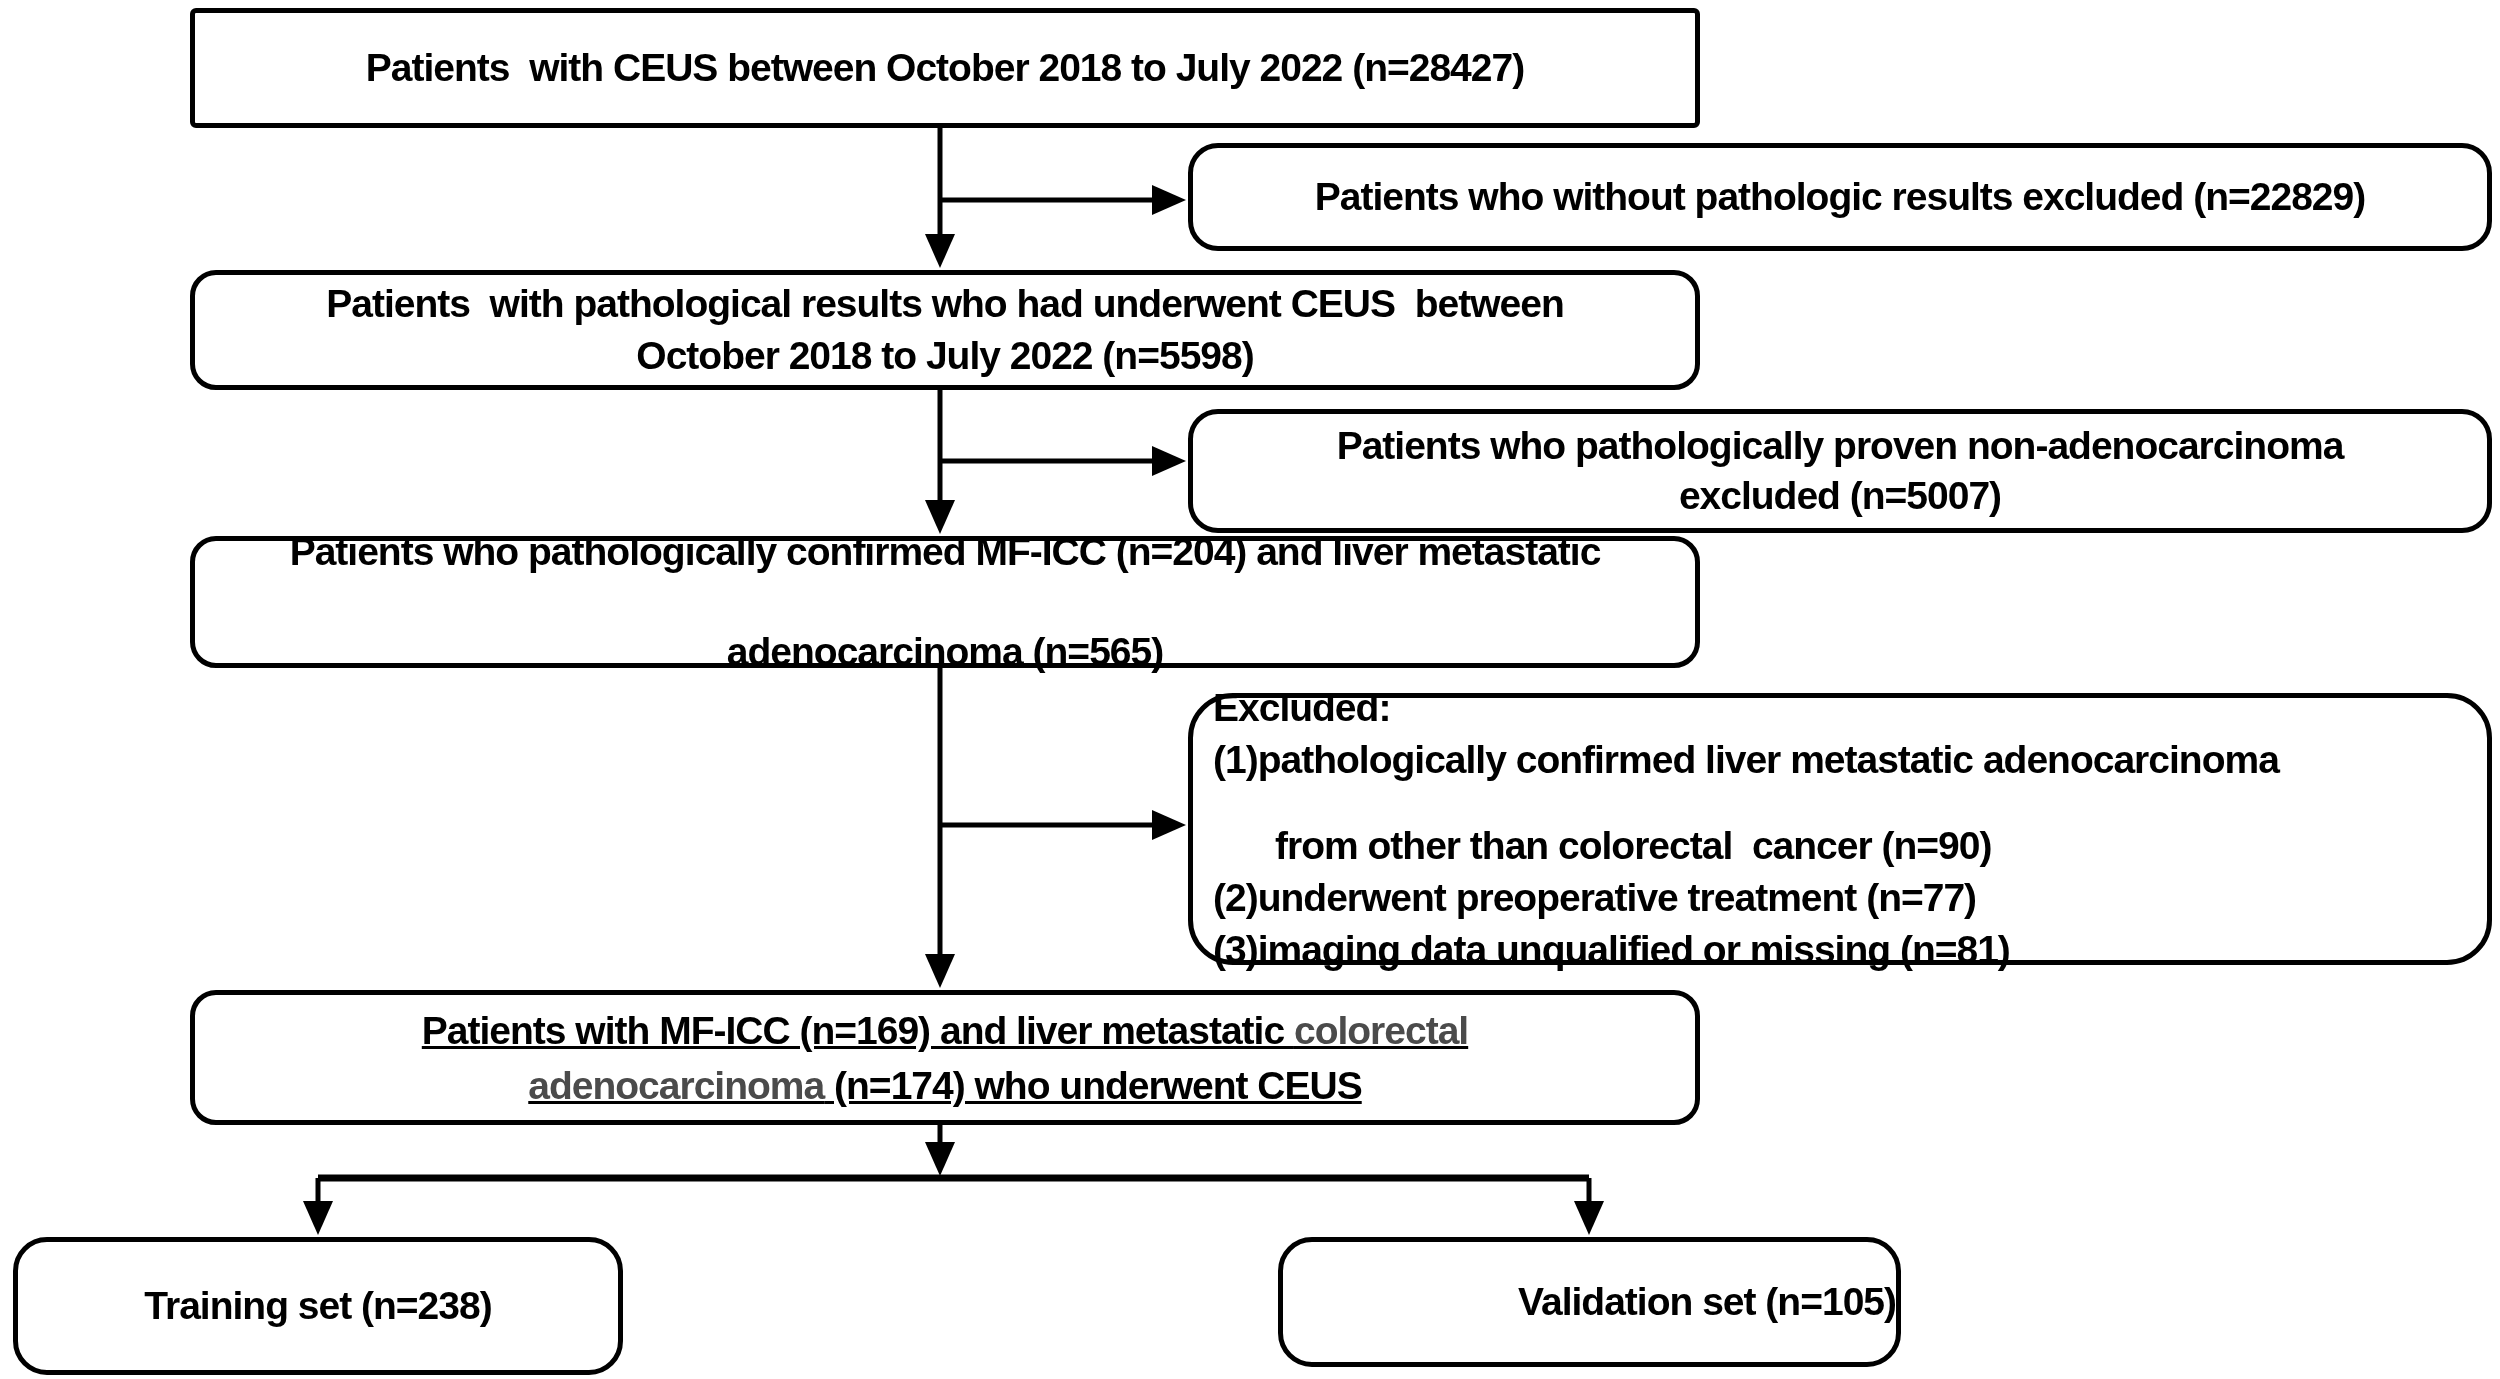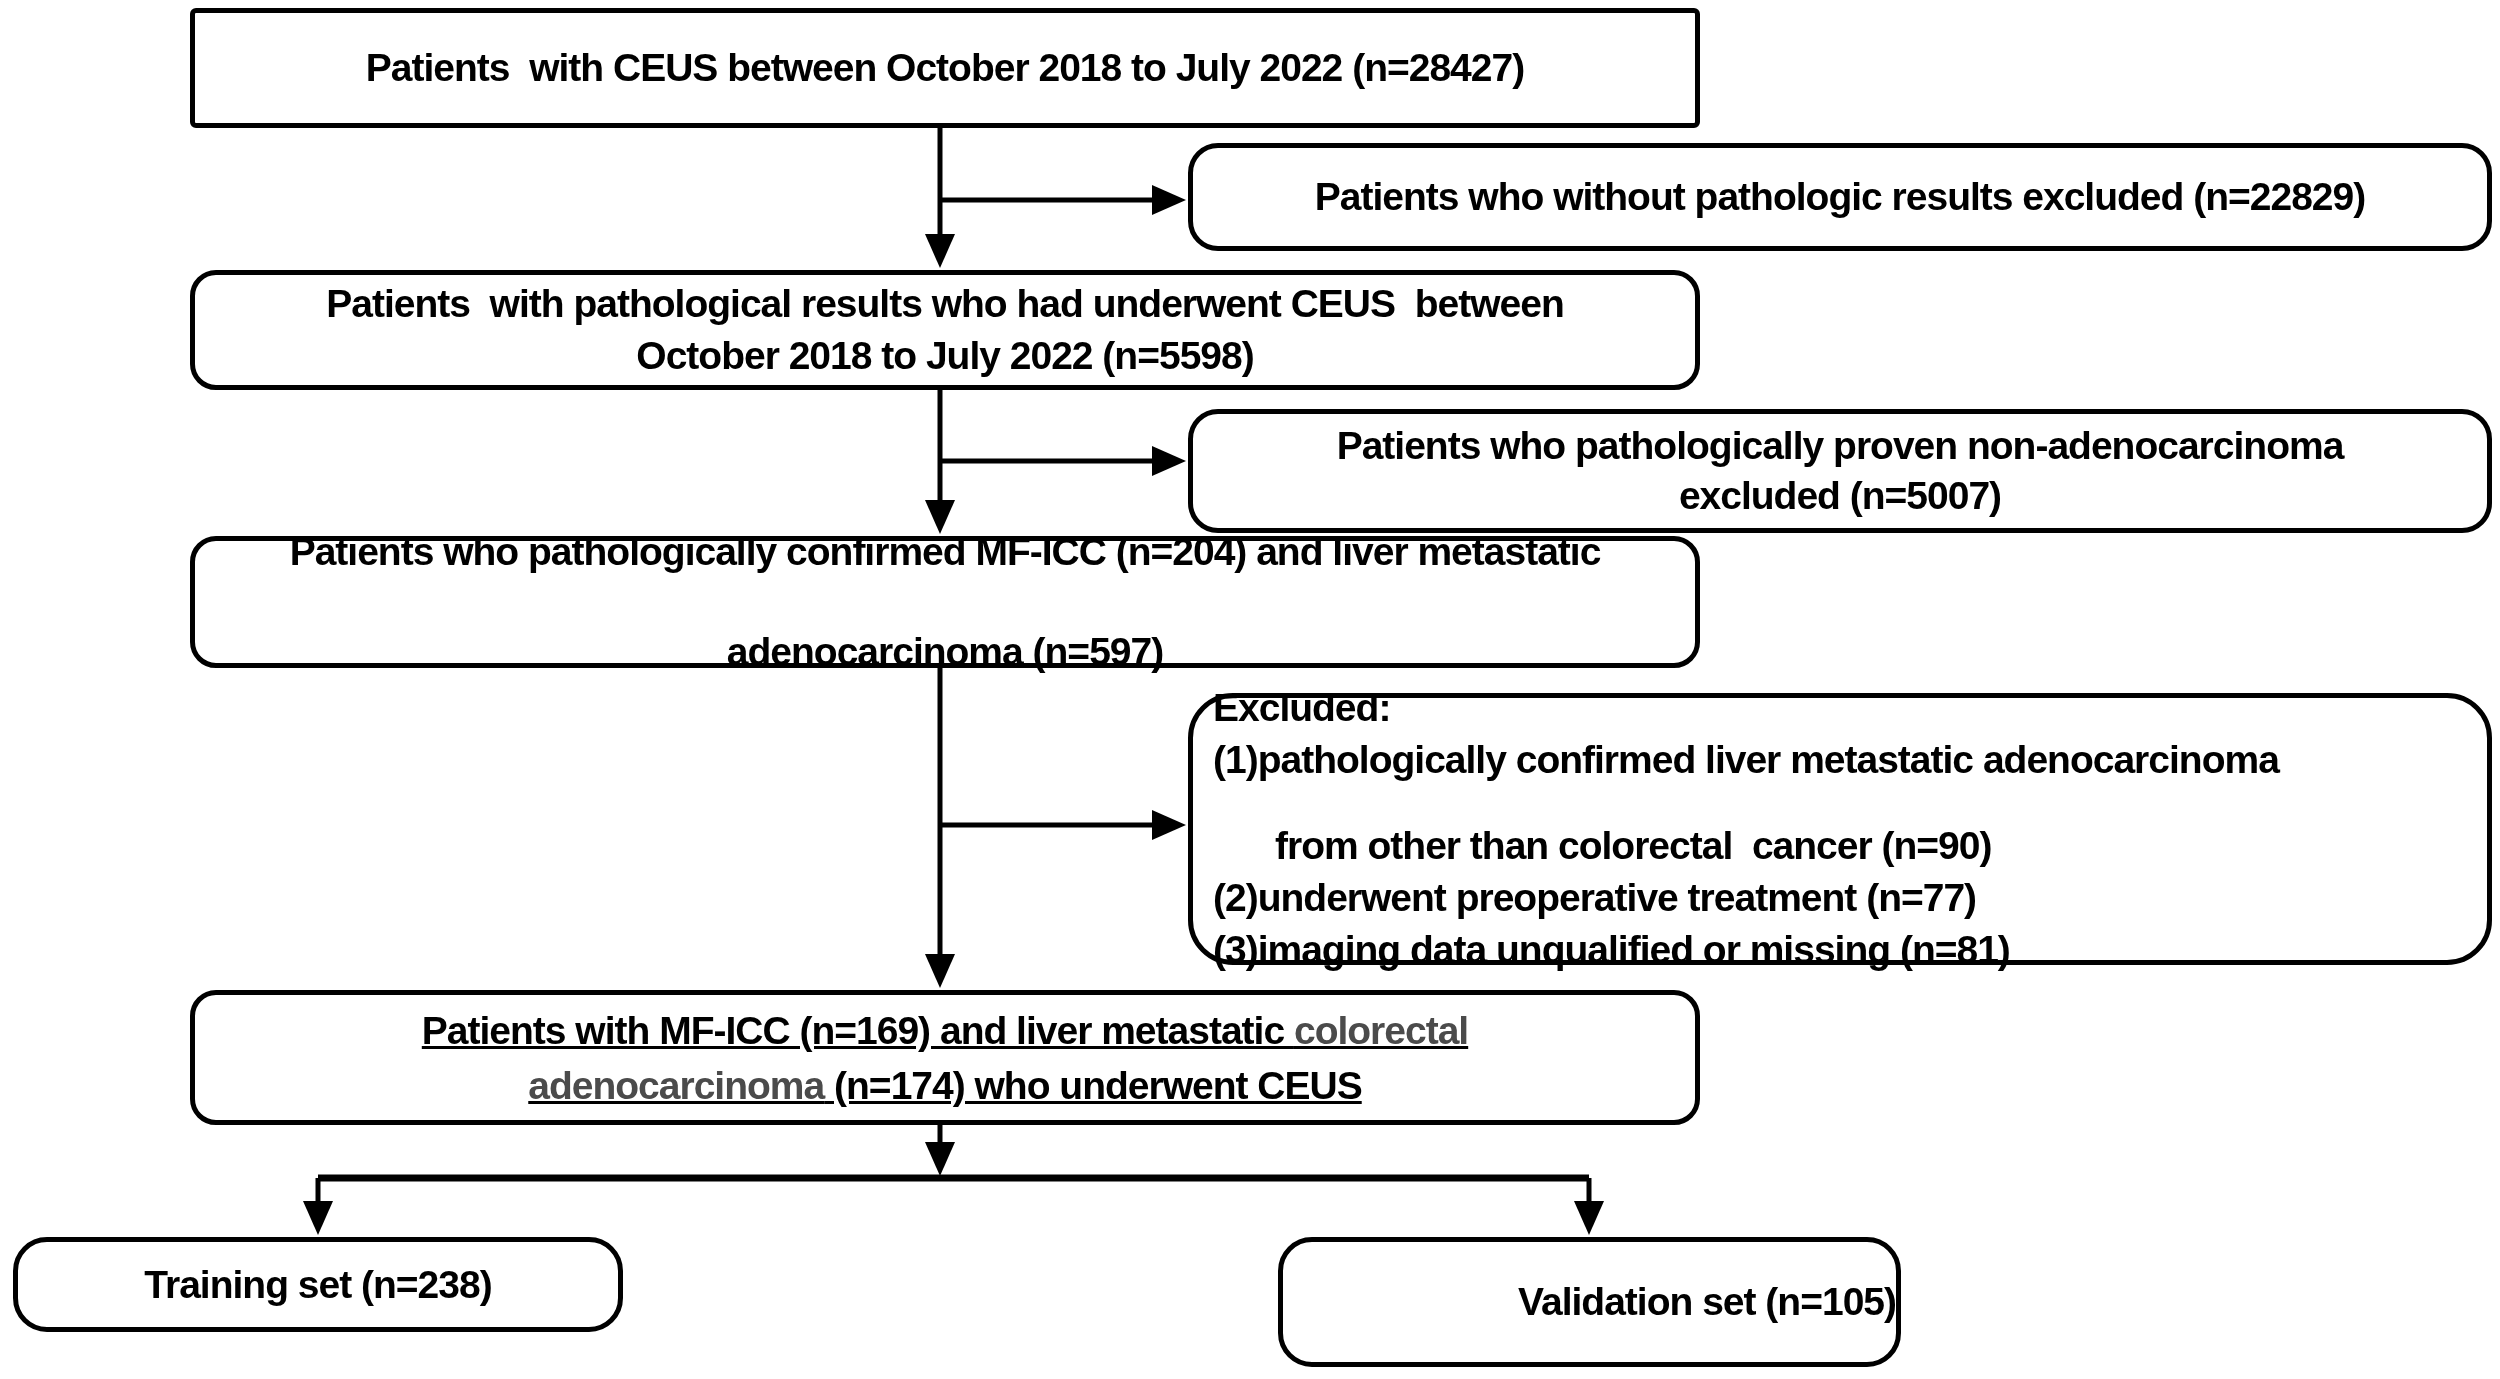--- a/index.html
+++ b/index.html
@@ -46,21 +46,21 @@
   .b-excl1     {left:1188px; top:143px; width:1304px; height:108px; border-radius:30px;}
   .b-excl2     {left:1188px; top:409px; width:1304px; height:124px; border-radius:30px; line-height:50px;align-items:center;}
   .b-excl3{
     left:1188px; top:693px; width:1304px; height:272px; border-radius:45px;
     align-items:flex-start; text-align:left;
     padding:10px 18px 10px 20px;
   }
   .b-excl3 .line{line-height:52px;}
   .indent{padding-left:62px;margin-top:34px;}
   
-  .b-training  {left:13px;   top:1237px; width:610px; height:95px; border-radius:34px;}
+  .b-training  {left:13px;   top:1237px; width:610px; height:138px; border-radius:34px;}
   .b-validation{left:1278px; top:1237px; width:623px; height:130px; border-radius:34px;align-items:flex-end;}
   
   #connectors{
     position:absolute;left:0;top:0;width:2500px;height:1379px;z-index:1;
   }
   #connectors line{stroke:var(--ink);stroke-width:5;}
   #connectors line.thick{stroke-width:7;}
   #connectors polygon{fill:var(--ink);stroke:none;}
 </style>
 </head>
@@ -123,21 +123,21 @@
     <div class="line">October 2018 to July 2022 (n=5598)</div>
   </div>
 
   <div class="box b-excl2">
     <div class="line">Patients who pathologically proven non-adenocarcinoma</div>
     <div class="line">excluded (n=5007)</div>
   </div>
 
   <div class="box b-confirmed">
     <div class="line">Patients who pathologically confirmed MF-ICC (n=204) and liver metastatic</div>
-    <div class="line">adenocarcinoma (n=597)</div>
+    <div class="line">adenocarcinoma (n=565)</div>
   </div>
 
   <div class="box b-excl3">
     <div class="line">Excluded:</div>
     <div class="line">(1)pathologically confirmed liver metastatic adenocarcinoma</div>
     <div class="line indent">from other than colorectal  cancer (n=90)</div>
     <div class="line">(2)underwent preoperative treatment (n=77)</div>
     <div class="line">(3)imaging data unqualified or missing (n=81)</div>
   </div>
 

